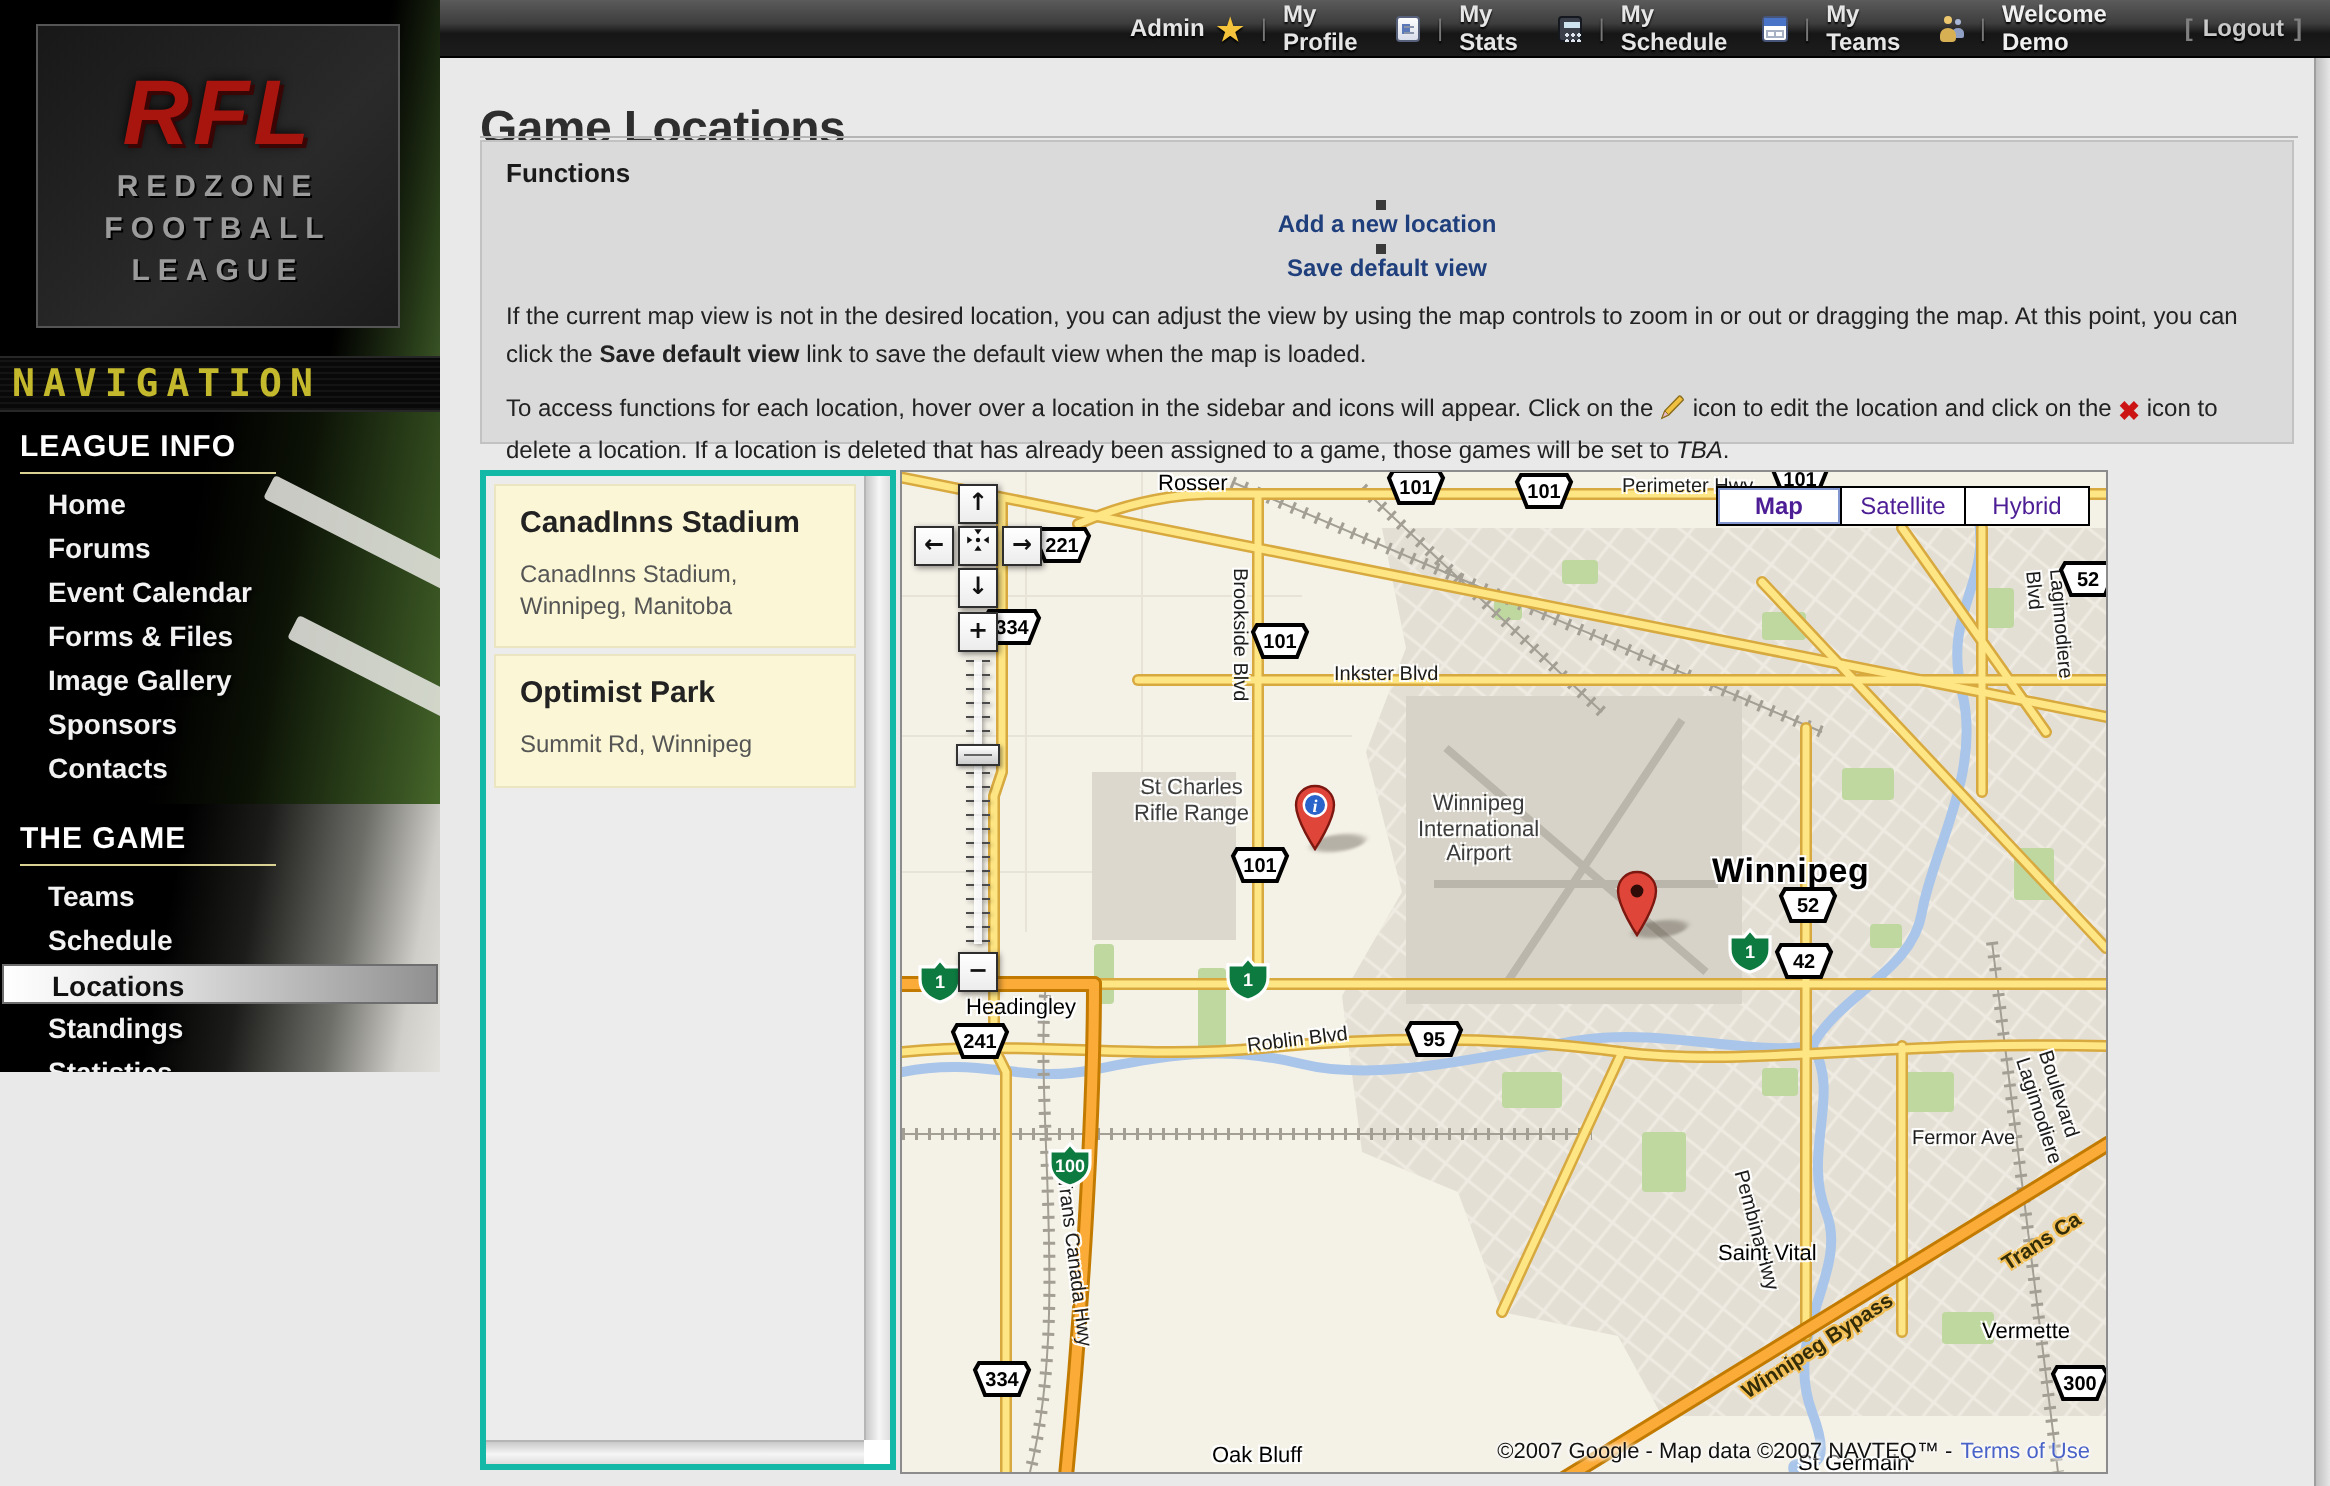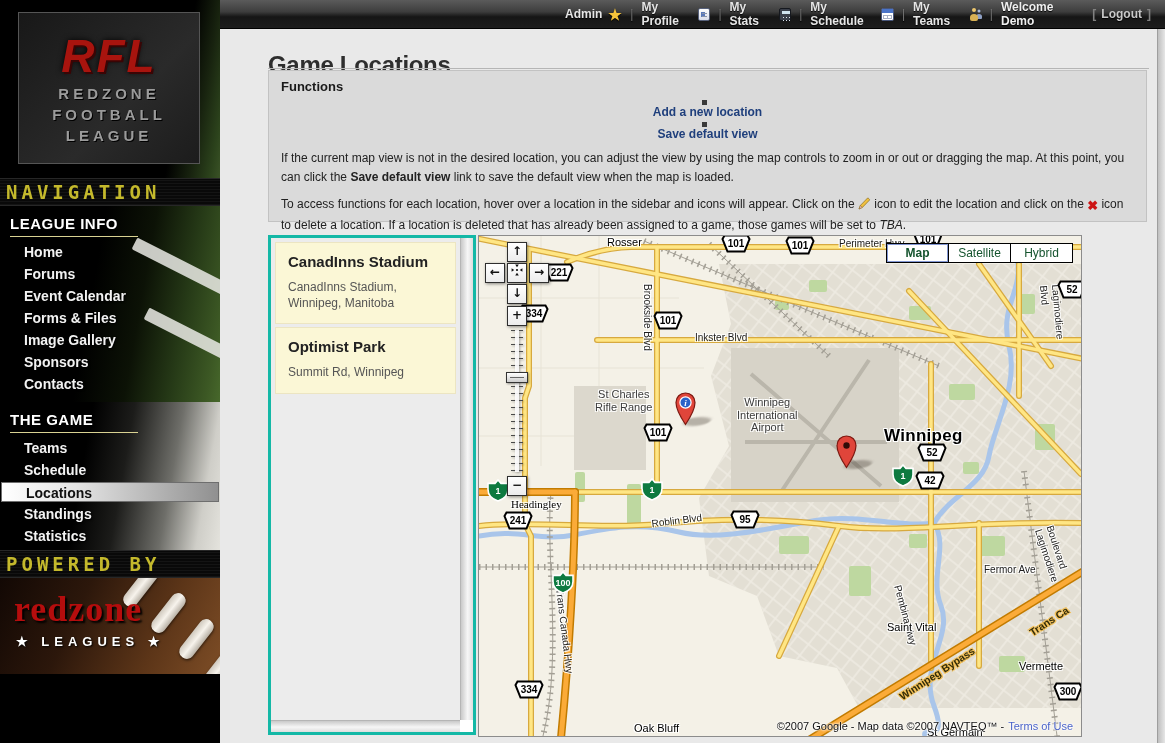--- a/index.html
+++ b/index.html
@@ -1,20 +1,20 @@
 <!DOCTYPE html>
 <html><head>
 <meta charset="utf-8">
 <style>
   html,body{margin:0;padding:0;width:1165px;height:743px;overflow:hidden;
     font-family:"Liberation Sans",sans-serif;background:#000;}
   .page{position:relative;width:1165px;height:743px;background:#e9e9e9;}
 
   
-  .sidebar{position:absolute;left:0;top:0;width:220px;height:743px;background:#000;overflow:hidden;}
+  .sidebar{position:absolute;left:0;top:0;width:220px;height:536px;background:#000;overflow:hidden;}
   .logo-area{height:178px;background:linear-gradient(100deg,#000 78%,#18230f 88%,#2c431c 96%,#3a5226 100%);position:relative;}
   .logo-box{position:absolute;left:18px;top:12px;width:180px;height:150px;background:linear-gradient(135deg,#181818,#2a2a2a 60%,#1c1c1c);border:1px solid #555;text-align:center;}
   .logo-rfl{margin-top:16px;font-size:46px;font-weight:bold;font-style:italic;color:#a8140e;letter-spacing:2px;text-shadow:2px 2px 0 #3a0505,0 0 6px #000;}
   .logo-line{font-size:15px;font-weight:bold;color:#9b9b9b;letter-spacing:4px;line-height:21px;text-shadow:1px 1px 0 #000;}
   .dotbar{height:26px;background:#0a0a0a;border-top:1px solid #2a2a2a;border-bottom:1px solid #2a2a2a;
     background-image:repeating-linear-gradient(0deg,rgba(255,255,255,.05) 0 1px,transparent 1px 3px);
     color:#cfc32f;font-family:"DejaVu Sans Mono",monospace;font-size:19px;font-weight:bold;letter-spacing:4px;
     line-height:26px;padding-left:6px;opacity:.95;}
   .navsec{position:relative;overflow:hidden;}
   .navsec.league{height:196px;background:linear-gradient(100deg,#000 42%,#0c1206 62%,#263a17 80%,#3c5824 94%,#47682b 100%);}
@@ -58,21 +58,21 @@
   .calendar-icon::after{content:"";position:absolute;left:1px;right:1px;top:6px;bottom:1px;
     background:repeating-linear-gradient(90deg,#a8b0c4 0 1px,transparent 1px 4px),repeating-linear-gradient(0deg,#a8b0c4 0 1px,transparent 1px 3px);}
   .people-icon::before{content:"";position:absolute;left:1px;bottom:0;width:8px;height:7px;background:#d8b054;border-radius:50% 50% 2px 2px;box-shadow:5px -1px 0 -1px #8fa0c4;}
   .people-icon::after{content:"";position:absolute;left:3px;top:0;width:4px;height:4px;background:#ecc76e;border-radius:50%;box-shadow:5px 1px 0 -0.5px #a9b8d8;}
   .tb-right{margin-left:auto;margin-right:14px;display:flex;align-items:center;}
   .tb-welcome{font-weight:bold;color:#f0f0f0;text-shadow:0 1px 1px #000;margin-right:14px;}
   .tb-bracket{color:#808080;font-weight:bold;}
   .tb-logout{font-weight:bold;color:#c9c9c9;margin:0 5px;cursor:pointer;text-shadow:0 1px 1px #000;}
 
   
-  .content{position:absolute;left:220px;top:29px;right:0;bottom:0;background:#e9e9e9;margin-left:28px;}
+  .content{position:absolute;left:220px;top:29px;right:0;bottom:0;background:#e9e9e9;}
   .page-scrollbar{position:absolute;right:0;top:0;bottom:0;width:8px;background:linear-gradient(90deg,#bfbfbf,#e6e6e6);border-left:1px solid #9e9e9e;box-sizing:border-box;}
   .page-title{position:absolute;left:20px;top:6px;font-size:24px;font-weight:bold;color:#2e2e2e;letter-spacing:-0.3px;}
   .title-rule{position:absolute;left:20px;right:16px;top:39px;height:1px;background:#b5b5b5;}
 
   .func-box{position:absolute;left:20px;top:41px;right:18px;height:152px;background:#dadada;border:1px solid #c2c2c2;box-sizing:border-box;padding:8px 12px;font-size:12px;color:#222;}
   .func-title{font-size:13px;font-weight:bold;color:#1a1a1a;margin-bottom:6px;}
   .func-links{list-style:none;margin:0 0 8px 0;padding:0;}
   .func-links li{margin:3px 0;display:flex;align-items:center;flex-direction:column;}
   .bullet{display:inline-block;width:5px;height:5px;background:#3a3a3a;margin-right:7px;}
   .func-link{color:#1f3f7c;font-weight:bold;text-decoration:none;cursor:pointer;}
@@ -110,21 +110,21 @@
   .pan-up{left:28px;top:6px;} .pan-left{left:6px;top:27px;} .pan-center{left:28px;top:27px;}
   .pan-right{left:50px;top:27px;} .pan-down{left:28px;top:48px;}
   .zoom-in{left:28px;top:70px;} .zoom-out{left:28px;top:240px;}
   .zoom-track{position:absolute;left:32px;top:94px;width:12px;height:142px;z-index:4;cursor:pointer;
     background:linear-gradient(90deg,transparent 0 4px,rgba(255,255,255,.9) 4px 8px,transparent 8px),
                repeating-linear-gradient(180deg,#4a4a4a 0 1px,transparent 1px 7px);
     filter:drop-shadow(1px 1px 1px rgba(0,0,0,.35));}
   .zoom-handle{position:absolute;left:27px;top:136px;width:22px;height:11px;background:linear-gradient(#fff,#ccc);border:1px solid #333;box-sizing:border-box;z-index:5;cursor:pointer;box-shadow:1px 1px 2px rgba(0,0,0,.4);}
   .zoom-handle::after{content:"";position:absolute;left:3px;right:3px;top:4px;height:1px;background:#666;}
   .mtype{position:absolute;top:7px;right:8px;display:flex;z-index:5;}
-  .mtype-btn{width:63px;height:20px;background:#fff;border:1px solid #000;margin-left:-1px;font-size:12px;color:#14532d;text-align:center;line-height:18px;cursor:pointer;box-sizing:border-box;}
+  .mtype-btn{width:63px;height:20px;background:#fff;border:1px solid #000;margin-left:-1px;font-size:12px;color:#4c1d95;text-align:center;line-height:18px;cursor:pointer;box-sizing:border-box;}
   .mtype-btn.selected{font-weight:bold;box-shadow:inset 0 0 0 1px #8296d2;}
   .map-copy{position:absolute;right:8px;bottom:4px;z-index:4;font-size:11px;color:#111;
     text-shadow:0 0 2px #fff,0 0 2px #fff,0 0 3px #fff;}
   .map-copy .terms{color:#4a63c8;cursor:pointer;margin-left:4px;}
 </style>
 </head>
 <body>
 
 <div class="page">
 
@@ -337,21 +337,21 @@
         <div class="mlabel place" style="left: 128px; top: 0px;">Rosser</div>
           <div class="mlabel road" style="left: 360px; top: 2px;">Perimeter Hwy</div>
           <div class="mlabel road" style="left: 174px; top: 48px; transform: rotate(90deg);">Brookside Blvd</div>
           <div class="mlabel road" style="left: 216px; top: 96px;">Inkster Blvd</div>
           <div class="mlabel area" style="left: 116px; top: 152px;">St Charles
 Rifle Range</div>
           <div class="mlabel area" style="left: 258px; top: 160px;">Winnipeg
 International
 Airport</div>
           <div class="mlabel big" style="left: 405px; top: 190px;">Winnipeg</div>
-          <div class="mlabel place" style="left: 32px; top: 262px; font-family: Liberation Serif, serif;">Headingley</div>
+          <div class="mlabel place" style="left: 32px; top: 262px;">Headingley</div>
           <div class="mlabel road" style="left: 172px; top: 282px; transform: rotate(-7deg);">Roblin Blvd</div>
           <div class="mlabel road" style="left: 86px; top: 352px; transform: rotate(83deg);">Trans Canada Hwy</div>
           <div class="mlabel road" style="left: 424px; top: 348px; transform: rotate(75deg);">Pembina Hwy</div>
           <div class="mlabel road" style="left: 505px; top: 328px;">Fermor Ave</div>
           <div class="mlabel place" style="left: 408px; top: 385px;">Saint Vital</div>
           <div class="mlabel place" style="left: 540px; top: 424px;">Vermette</div>
           <div class="mlabel hwy" style="left: 418px; top: 456px; transform: rotate(-33deg);">Winnipeg Bypass</div>
           <div class="mlabel hwy" style="left: 548px; top: 392px; transform: rotate(-33deg);">Trans Ca</div>
           <div class="mlabel place" style="left: 155px; top: 486px;">Oak Bluff</div>
           <div class="mlabel place" style="left: 448px; top: 490px;">St Germain</div>

